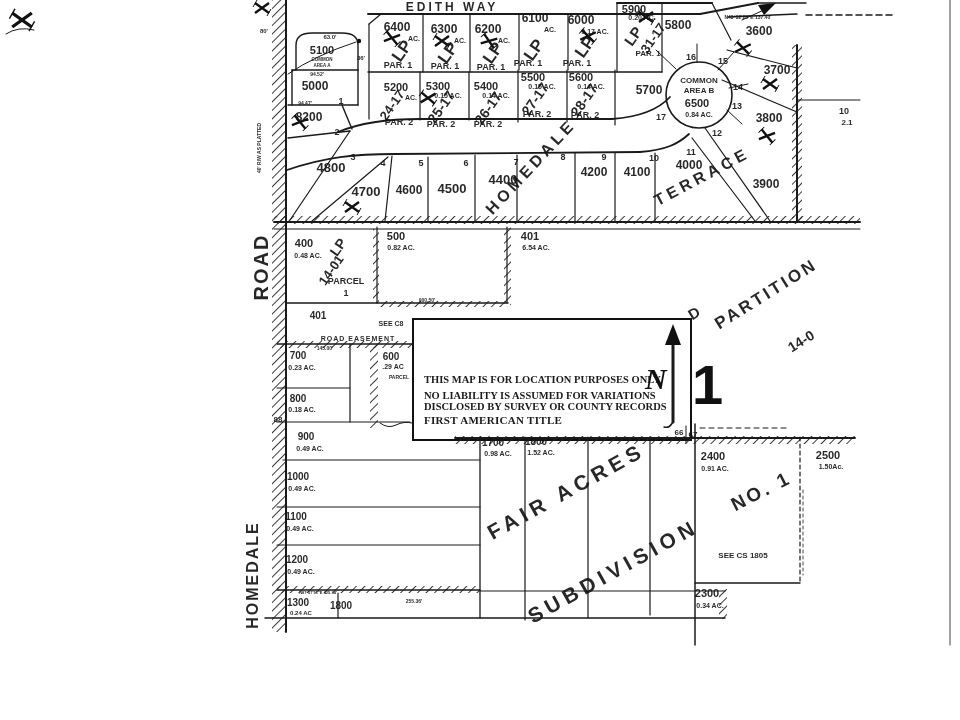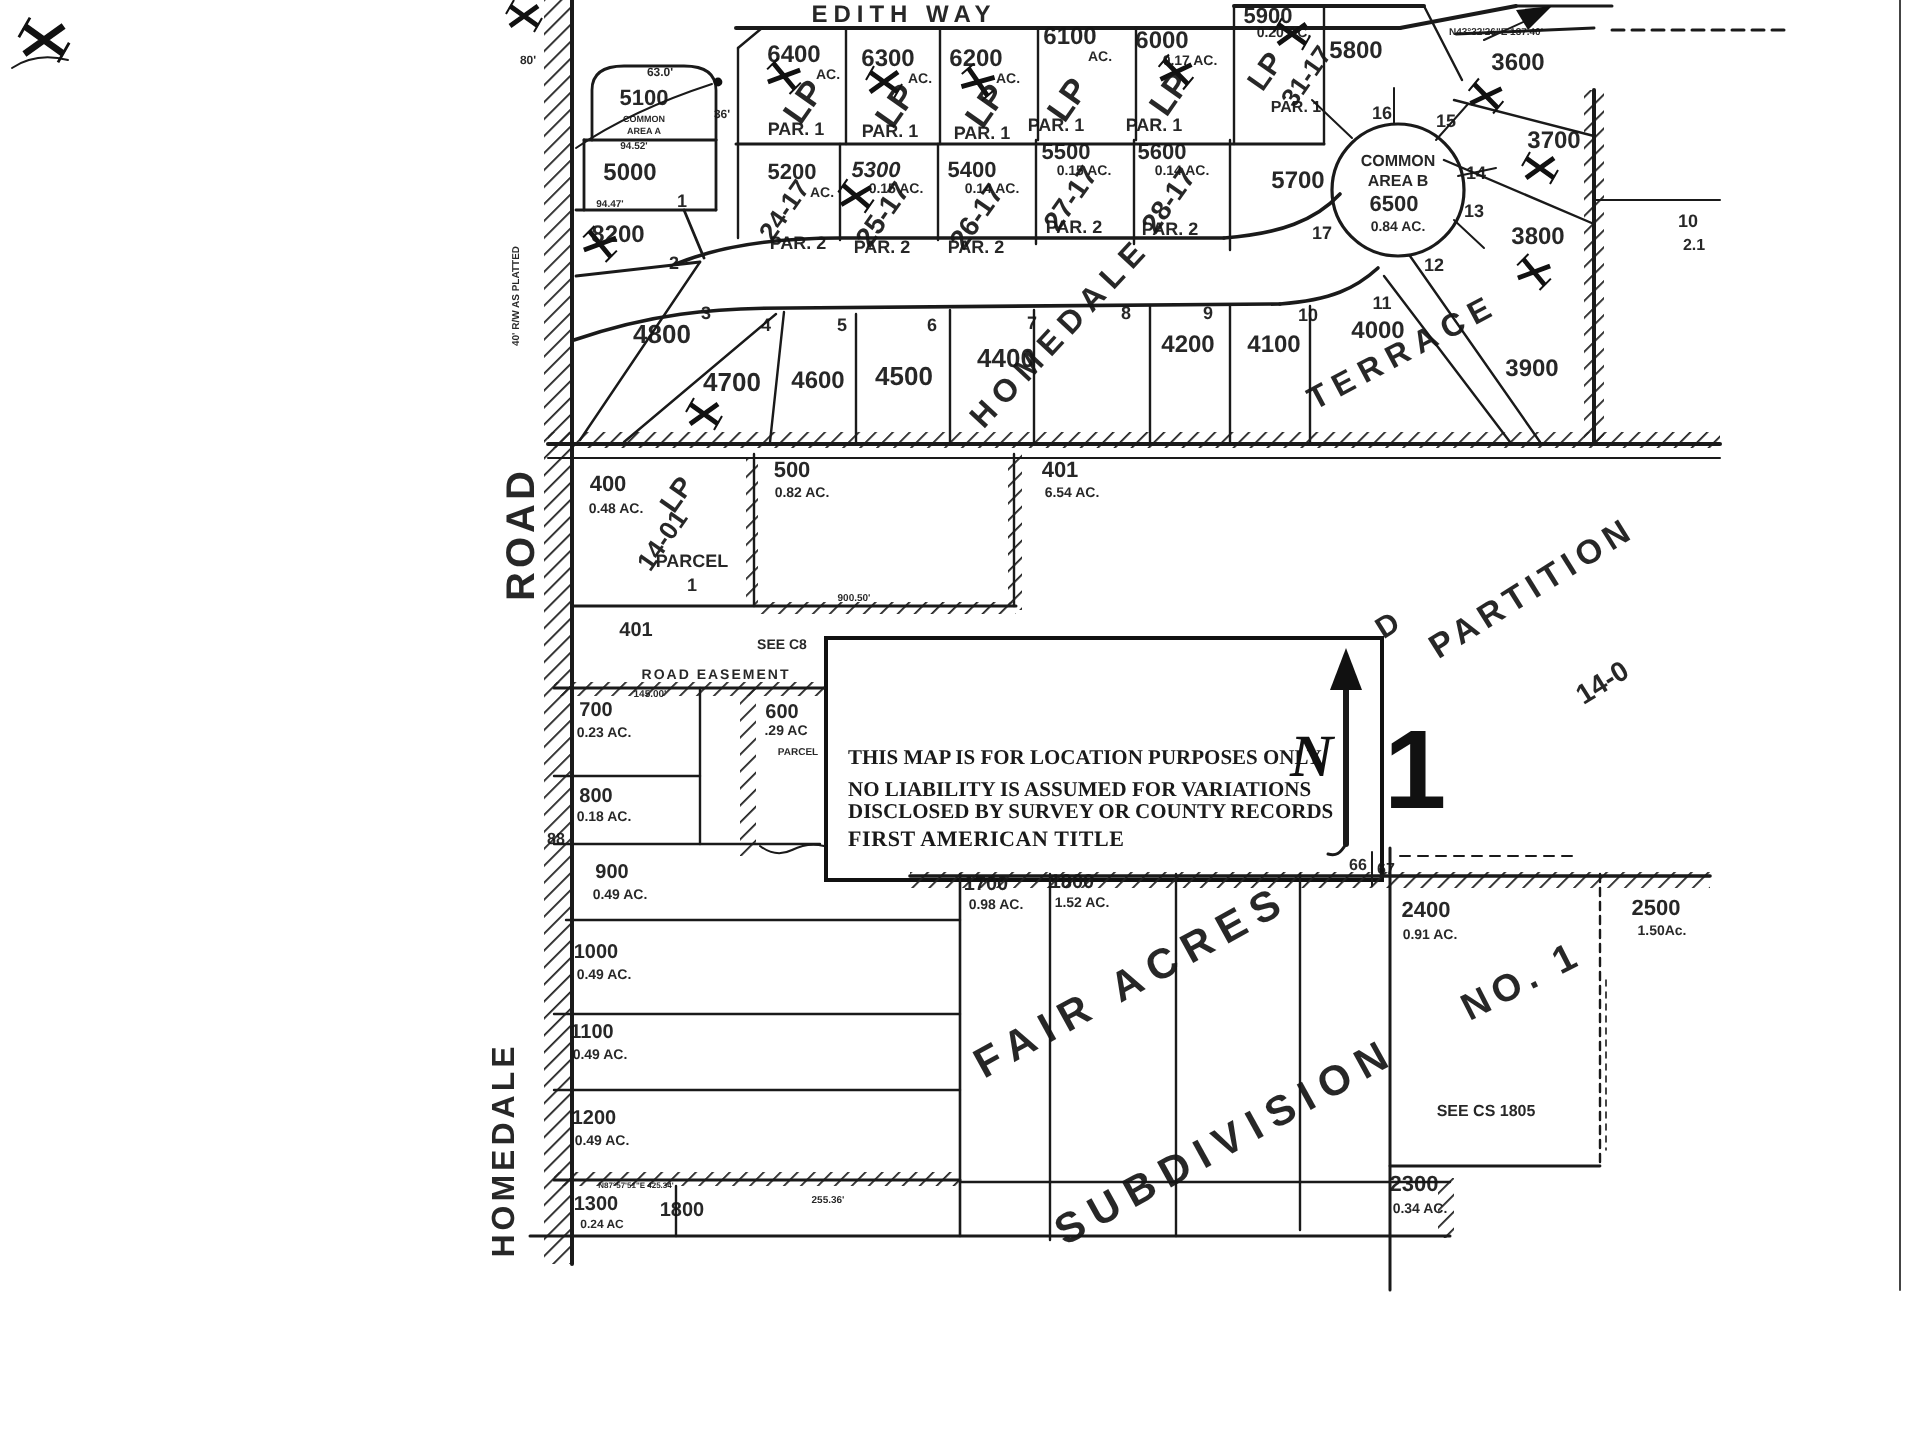--- a/index.html
+++ b/index.html
@@ -236,21 +236,21 @@
       <span class="lbl" style="left: 633px; top: 36px; font-size: 15px; transform: translate(-50%, -50%) rotate(-55deg);">LP</span>
       <span class="lbl" style="left: 653px; top: 38px; font-size: 13px; transform: translate(-50%, -50%) rotate(-55deg);">31-17</span>
       <span class="lbl" style="left: 398px; top: 65px; font-size: 9px; transform: translate(-50%, -50%);">PAR. 1</span>
       <span class="lbl" style="left: 445px; top: 66px; font-size: 9px; transform: translate(-50%, -50%);">PAR. 1</span>
       <span class="lbl" style="left: 491px; top: 67px; font-size: 9px; transform: translate(-50%, -50%);">PAR. 1</span>
       <span class="lbl" style="left: 528px; top: 63px; font-size: 9px; transform: translate(-50%, -50%);">PAR. 1</span>
       <span class="lbl" style="left: 577px; top: 63px; font-size: 9px; transform: translate(-50%, -50%);">PAR. 1</span>
       <span class="lbl" style="left: 648px; top: 54px; font-size: 8px; transform: translate(-50%, -50%);">PAR. 1</span>
       <span class="lbl" style="left: 396px; top: 87px; font-size: 11px; transform: translate(-50%, -50%);">5200</span>
       <span class="lbl" style="left: 411px; top: 97px; font-size: 7px; transform: translate(-50%, -50%);">AC.</span>
-      <span class="lbl" style="left: 438px; top: 86px; font-size: 11px; transform: translate(-50%, -50%); font-style: italic;">5300</span>
+      <span class="lbl" style="left: 438px; top: 86px; font-size: 11px; transform: translate(-50%, -50%);">5300</span>
       <span class="lbl" style="left: 448px; top: 95px; font-size: 7px; transform: translate(-50%, -50%);">0.15 AC.</span>
       <span class="lbl" style="left: 486px; top: 86px; font-size: 11px; transform: translate(-50%, -50%);">5400</span>
       <span class="lbl" style="left: 496px; top: 95px; font-size: 7px; transform: translate(-50%, -50%);">0.14 AC.</span>
       <span class="lbl" style="left: 533px; top: 77px; font-size: 11px; transform: translate(-50%, -50%);">5500</span>
       <span class="lbl" style="left: 542px; top: 86px; font-size: 7px; transform: translate(-50%, -50%);">0.15 AC.</span>
       <span class="lbl" style="left: 581px; top: 77px; font-size: 11px; transform: translate(-50%, -50%);">5600</span>
       <span class="lbl" style="left: 591px; top: 86px; font-size: 7px; transform: translate(-50%, -50%);">0.14 AC.</span>
       <span class="lbl" style="left: 649px; top: 90px; font-size: 12px; transform: translate(-50%, -50%);">5700</span>
       <span class="lbl" style="left: 392px; top: 105px; font-size: 13px; transform: translate(-50%, -50%) rotate(-55deg);">24-17</span>
       <span class="lbl" style="left: 441px; top: 107px; font-size: 14px; transform: translate(-50%, -50%) rotate(-55deg);">25-17</span>

